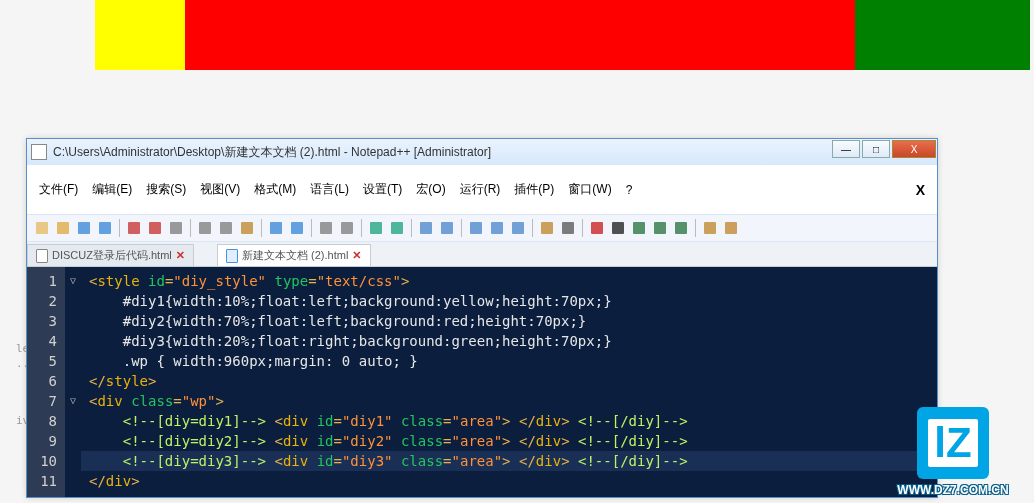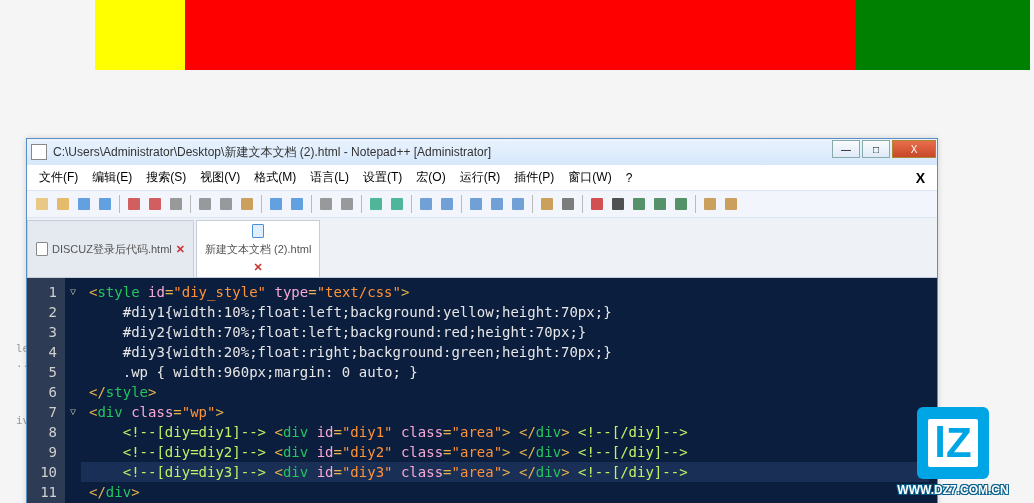--- a/index.html
+++ b/index.html
@@ -16,48 +16,48 @@
 
 
 .npp-window { position: absolute; left: 26px; top: 138px; width: 912px; background: #fff; border: 1px solid #5a8fc6; box-shadow: 0 0 6px rgba(0,0,0,.15); }
 .titlebar { height: 26px; background: linear-gradient(#eaf3fe,#d6e8fb); display:flex; align-items:center; padding:0 4px; position:relative; }
 .titlebar .icon { width: 16px; height: 16px; background:#fff; border:1px solid #888; margin-right:6px; }
 .titlebar .title { flex:1; color:#333; font-size:12px; }
 .win-btns { position:absolute; right:1px; top:1px; display:flex; }
 .win-btns span { width:28px; height:18px; border:1px solid #8aa; background:linear-gradient(#f8fbfe,#dfeaf7); margin-left:2px; display:flex; align-items:center; justify-content:center; font-size:10px; }
 .win-btns span.close { background:linear-gradient(#e86e4a,#c8472a); color:#fff; border-color:#a83; width:44px; }
 
-.menubar { display:flex; padding:2px 6px; gap:2px; align-items:center; }
+.menubar { display:flex; padding:14px 6px; gap:2px; align-items:center; }
 .menubar span { padding:2px 6px; cursor:default; }
 .menubar .x { margin-left:auto; font-weight:bold; font-size:14px; padding-right:6px; }
 
 .toolbar { display:flex; align-items:center; gap:3px; padding:2px 6px; border-top:1px solid #dbe6f4; border-bottom:1px solid #dbe6f4; background:#f2f6fc; height:28px; }
 .tool { width:18px; height:18px; display:flex; align-items:center; justify-content:center; font-size:12px; }
 .tool svg { width:16px; height:16px; }
 .sep { width:1px; height:18px; background:#bbb; margin:0 2px; }
 
-.tabbar { display:flex; background:#eef2f7; padding-top:2px; border-bottom:1px solid #c4cdd8; }
+.tabbar { display:flex; background:#eef2f7; padding-top:2px; border-bottom:1px solid #c4cdd8;gap:21px; }
 .tab { display:flex; align-items:center; gap:4px; padding:3px 8px; background:#e5e9f0; border:1px solid #c4cdd8; border-bottom:none; margin-right:2px; font-size:11px; color:#555; }
-.tab.active { background:#fff;flex-direction:column; }
+.tab.active { background:#fff; }
 .tab .file-ico { width:12px; height:14px; background:#fff; border:1px solid #888; border-radius:1px; }
 .tab .file-ico.saved { border-color:#4a90d9; background:#e0efff; }
 .tab .close-x { color:#c33; font-weight:bold; font-size:11px; }
 
 .editor { display:flex; background:#0c1e3e; color:#e6e6e6; font-family: Consolas, monospace; font-size:14px; line-height:20px; min-height:230px; }
 .gutter { background:#2d3b55; color:#d0d0d0; text-align:right; padding:4px 8px; width:38px; }
 .gutter div { height:20px; }
 .fold { width:16px; background:#0c1e3e; padding:4px 0; color:#aaa; text-align:center; }
 .fold div { height:20px; font-size:10px; }
 .code { padding:4px 8px; flex:1; white-space:pre; }
 .code div { height:20px; }
 .code .cursor-line { background:#1a2f56; margin-left:-8px; padding-left:8px; }
 
 
-.t-tag { color:#22c55e;text-align:center; }
-.t-attr { color:#f9a8d4; }
+.t-tag { color:#eab308;text-align:center; }
+.t-attr { color:#22c55e; }
 .t-str { color:#ff9238; }
 .t-text { color:#e6e6e6; }
 .t-com { color:#bef264; }
 .t-punc { color:#e8b34a; }
 
 
 .watermark { position:absolute; right:6px; bottom:6px; width:150px; text-align:center; }
 .watermark .box { width:72px; height:72px; background:#00a5e6; border-radius:6px; margin:0 auto 4px; display:flex; align-items:center; justify-content:center; font-size:42px; font-weight:bold; color:#fff; font-family:Arial; }
 .watermark .box span { background:#fff; color:#00a5e6; padding:0 6px; border-radius:2px; }
 .watermark .txt1 { font-size:20px; font-weight:bold; color:#fff; text-shadow: -1px -1px 0 #055d8a,1px -1px 0 #055d8a,-1px 1px 0 #055d8a,1px 1px 0 #055d8a; }

